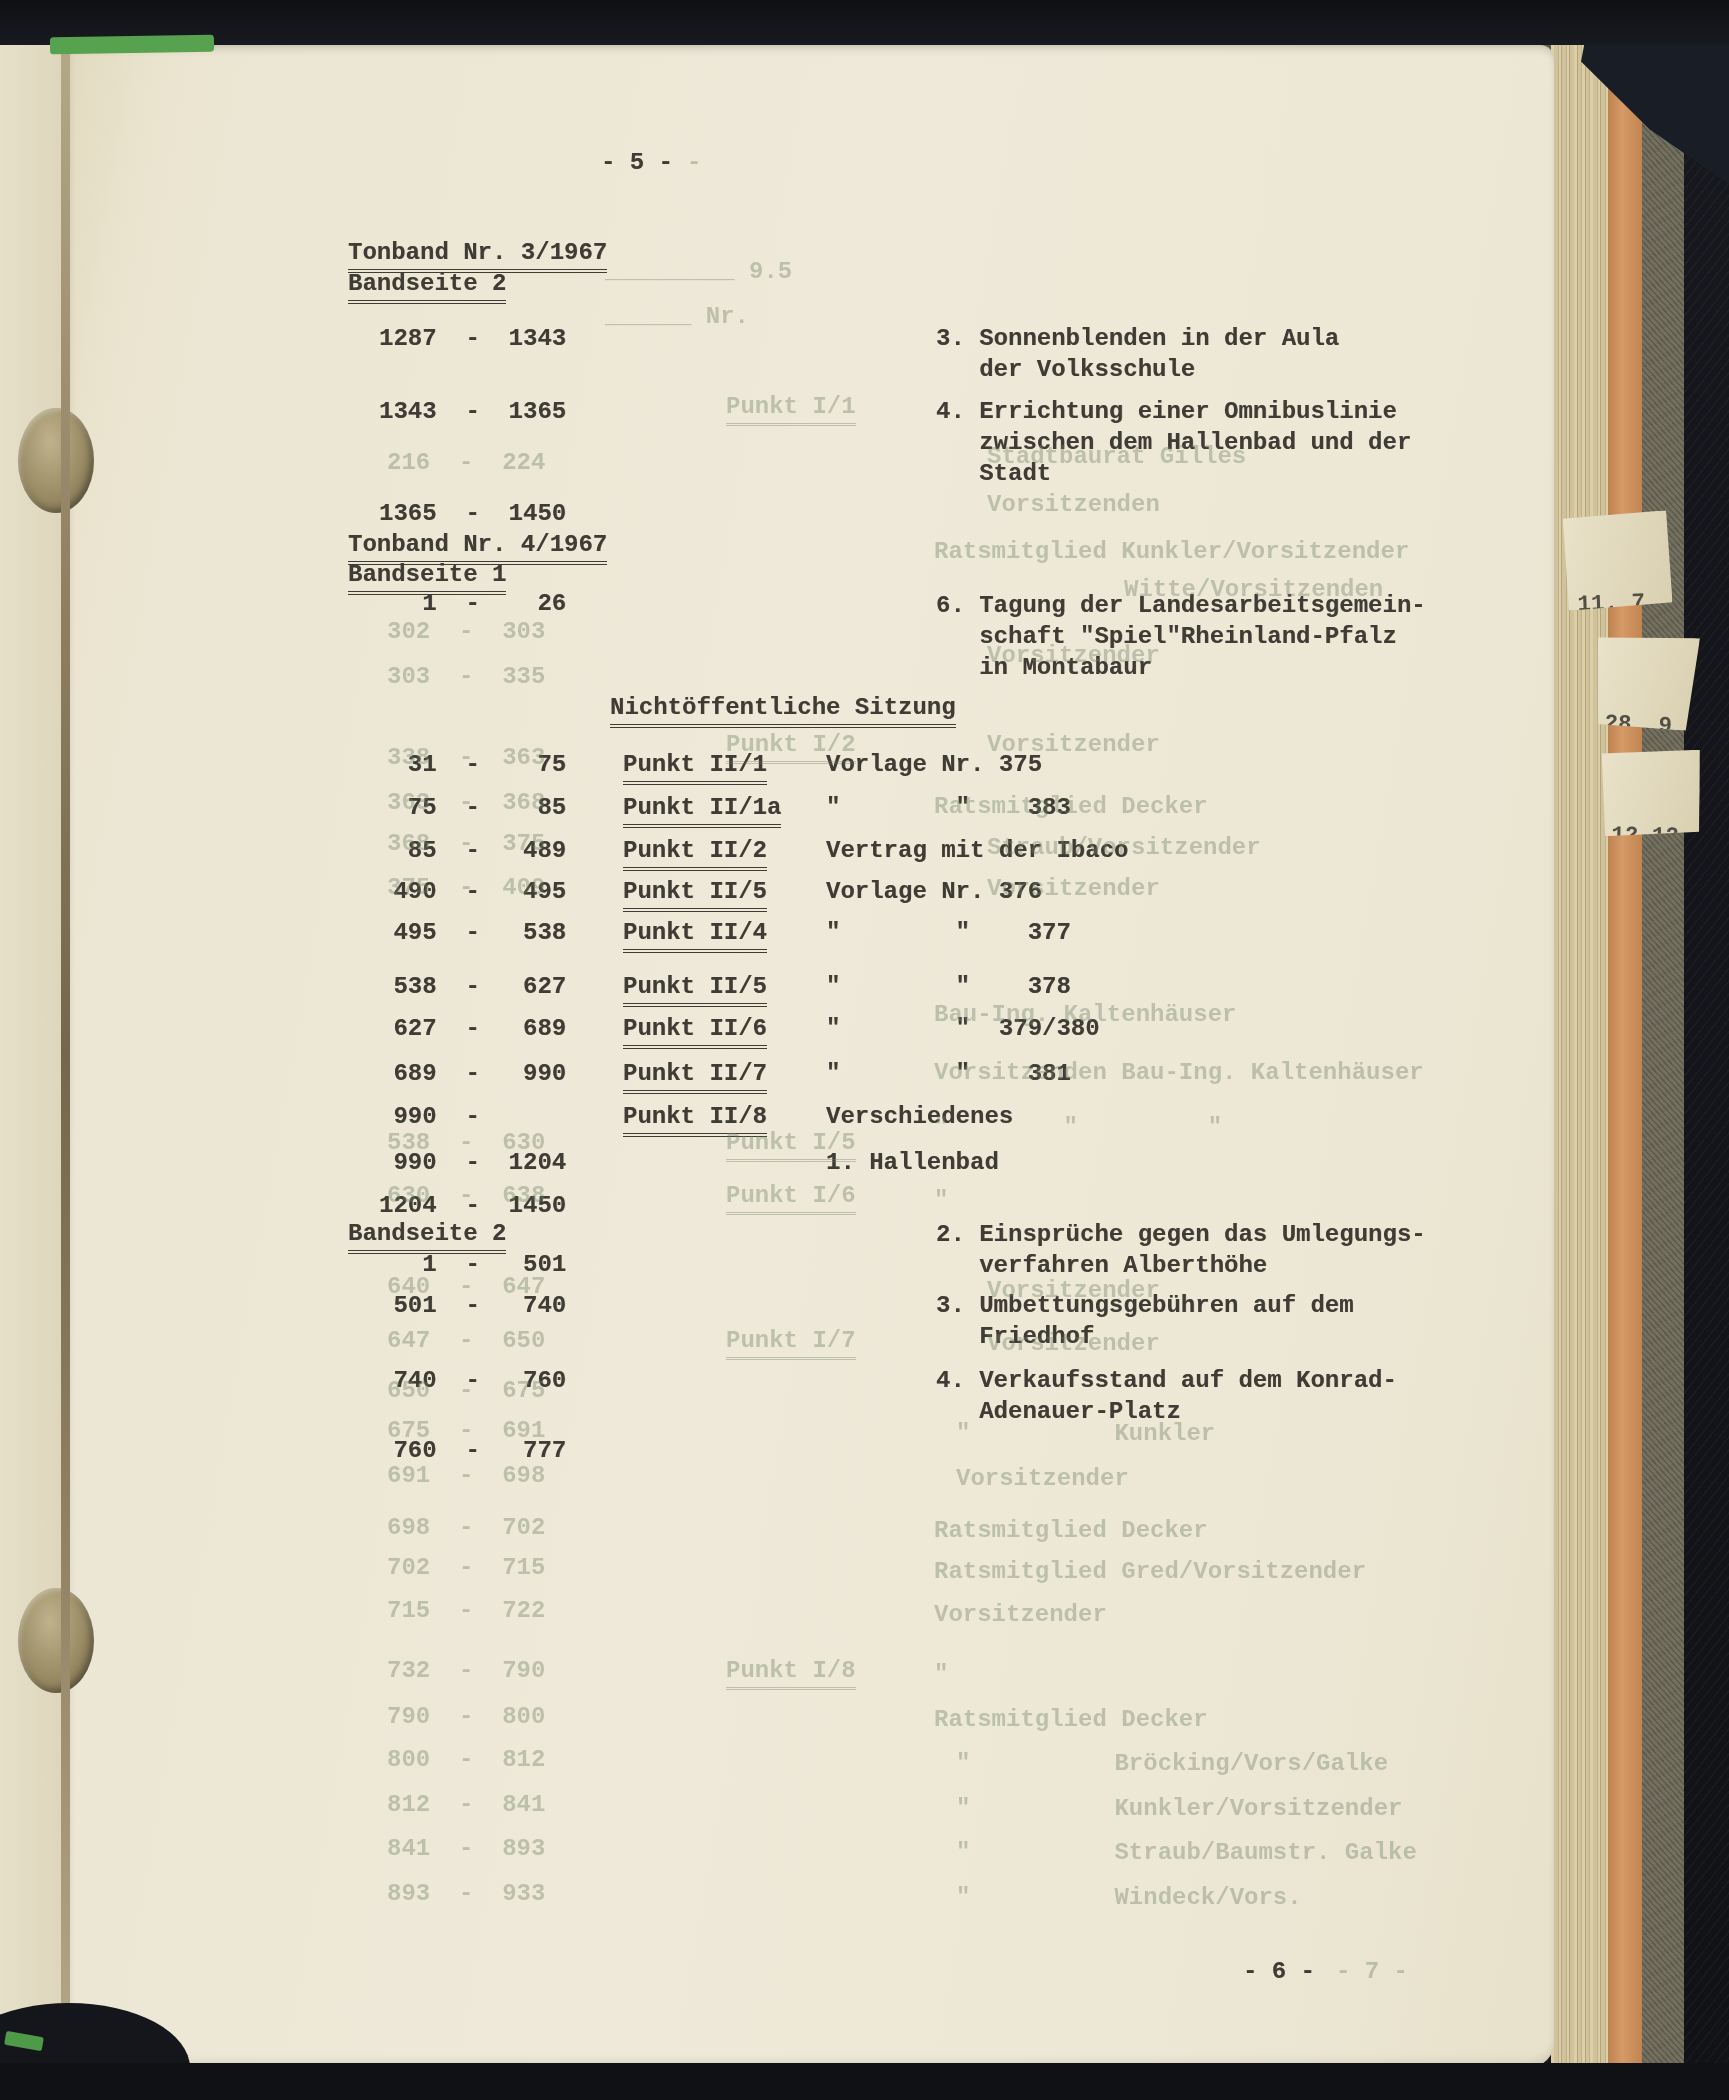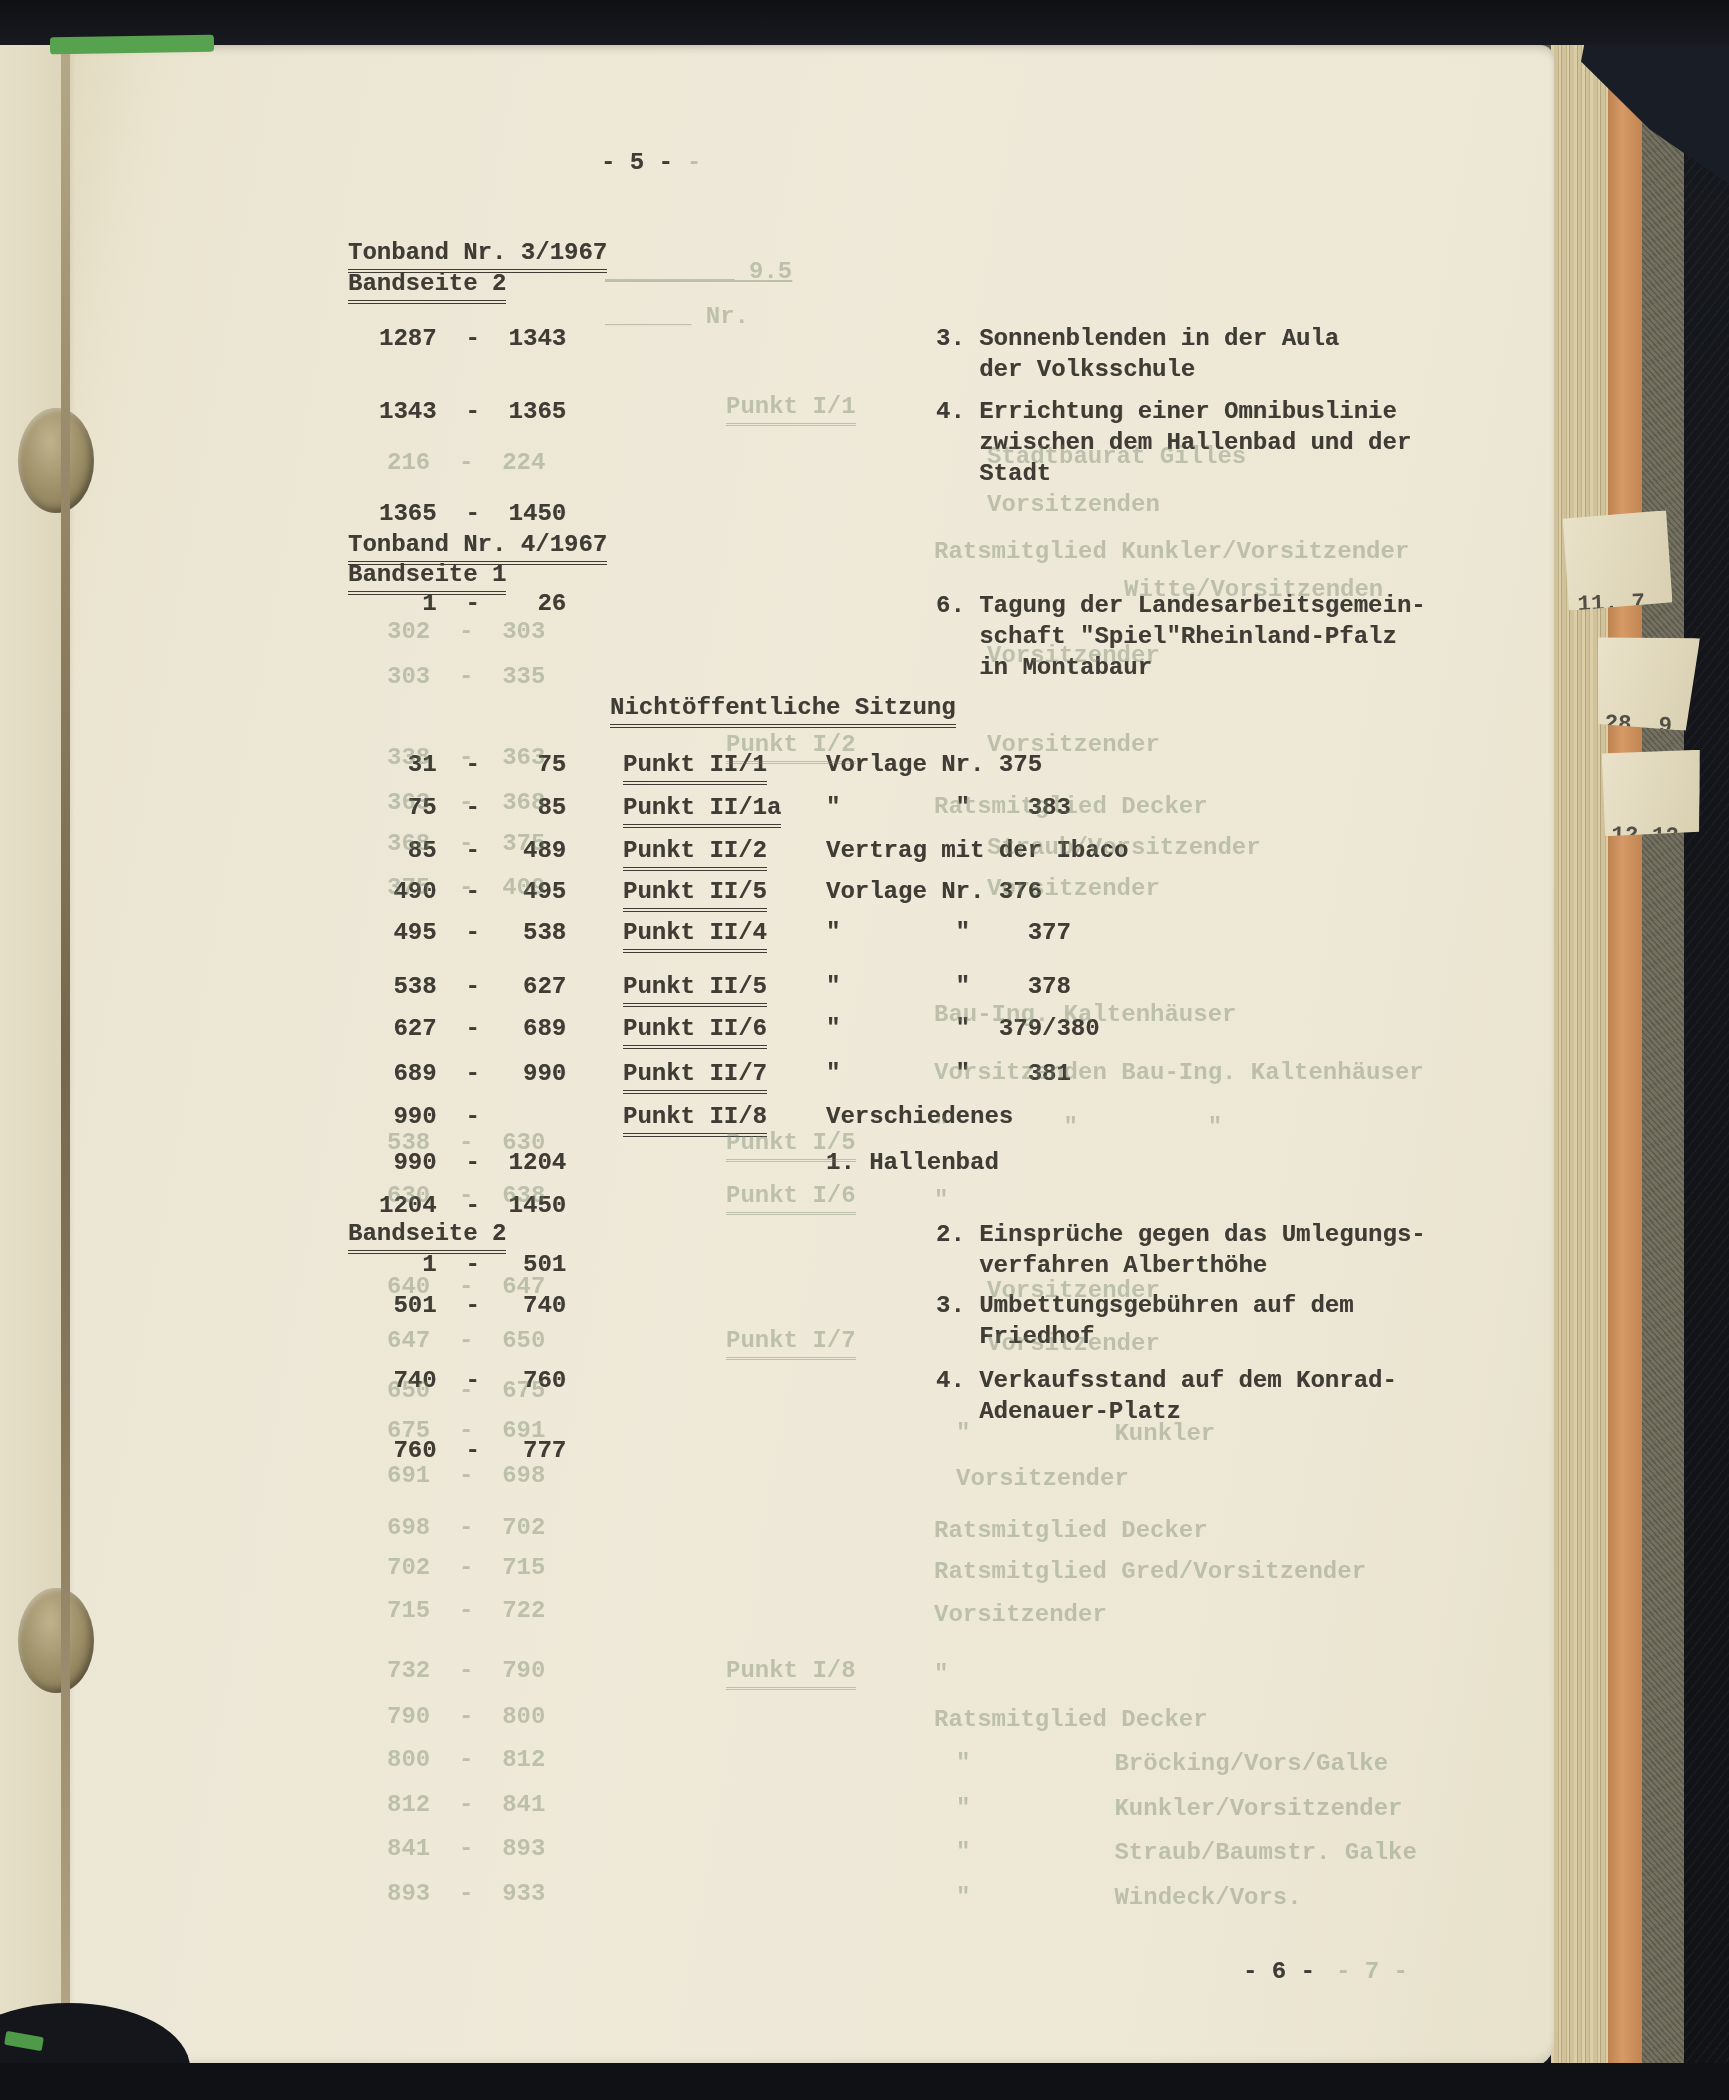--- a/index.html
+++ b/index.html
@@ -163,21 +163,21 @@
    Friedhof</div>
 
   <div class="t" style="left:379px;top:1365px"> 740  -   760</div>
   <div class="t" style="left:936px;top:1365px">4. Verkaufsstand auf dem Konrad-
    Adenauer-Platz</div>
 
   <div class="t" style="left:379px;top:1435px"> 760  -   777</div>
 
   <div class="t" style="left:1243px;top:1956px">- 6 -</div>
 <div class="ghost" style="left: 687px; top: 147px;">-</div>
-    <div class="ghost" style="left: 605px; top: 256px; text-decoration: underline;">_________ 9.5</div>
+    <div class="ghost" style="left: 605px; top: 256px;">_________ 9.5</div>
     <div class="ghost" style="left: 605px; top: 301px;">______ Nr.</div>
     <div class="ghost u" style="left: 726px; top: 391px;">Punkt I/1</div>
     <div class="ghost" style="left: 387px; top: 447px;">216  -  224</div>
     <div class="ghost" style="left: 987px; top: 441px;">Stadtbaurat Gilles</div>
     <div class="ghost" style="left: 987px; top: 489px;">Vorsitzenden</div>
     <div class="ghost" style="left: 934px; top: 536px;">Ratsmitglied Kunkler/Vorsitzender</div>
     <div class="ghost" style="left: 1124px; top: 574px;">Witte/Vorsitzenden</div>
     <div class="ghost" style="left: 387px; top: 616px;">302  -  303</div>
     <div class="ghost" style="left: 987px; top: 640px;">Vorsitzender</div>
     <div class="ghost" style="left: 387px; top: 661px;">303  -  335</div>

